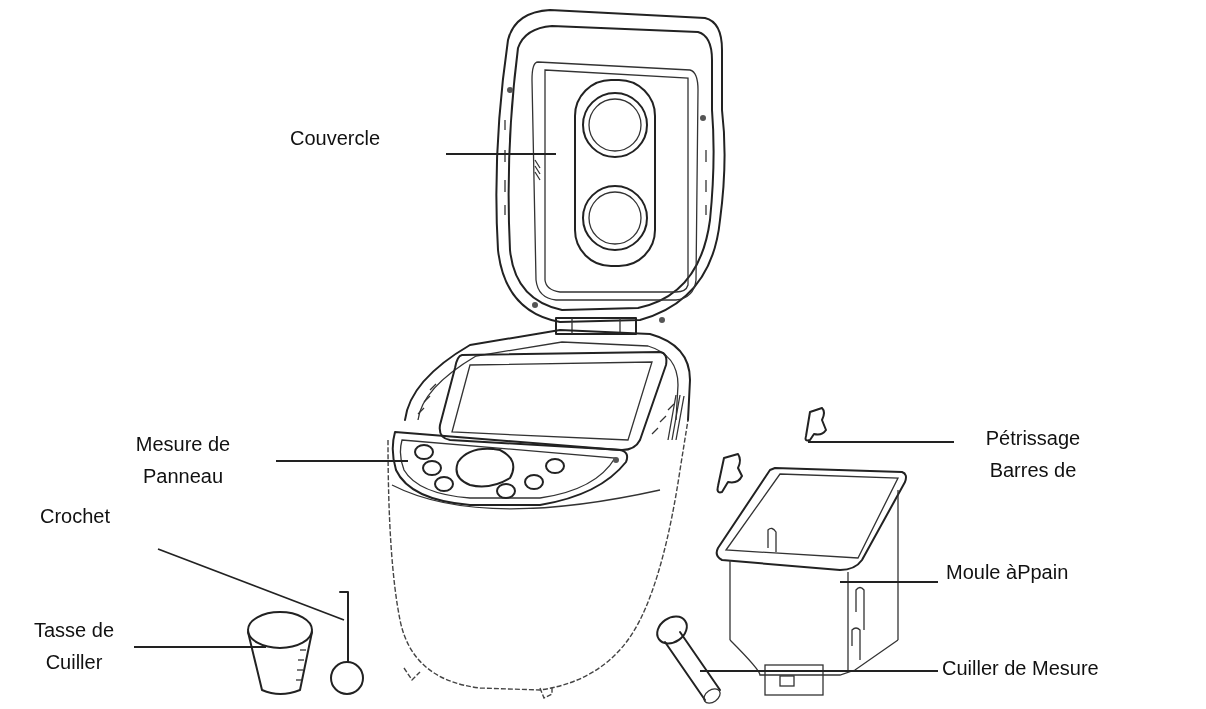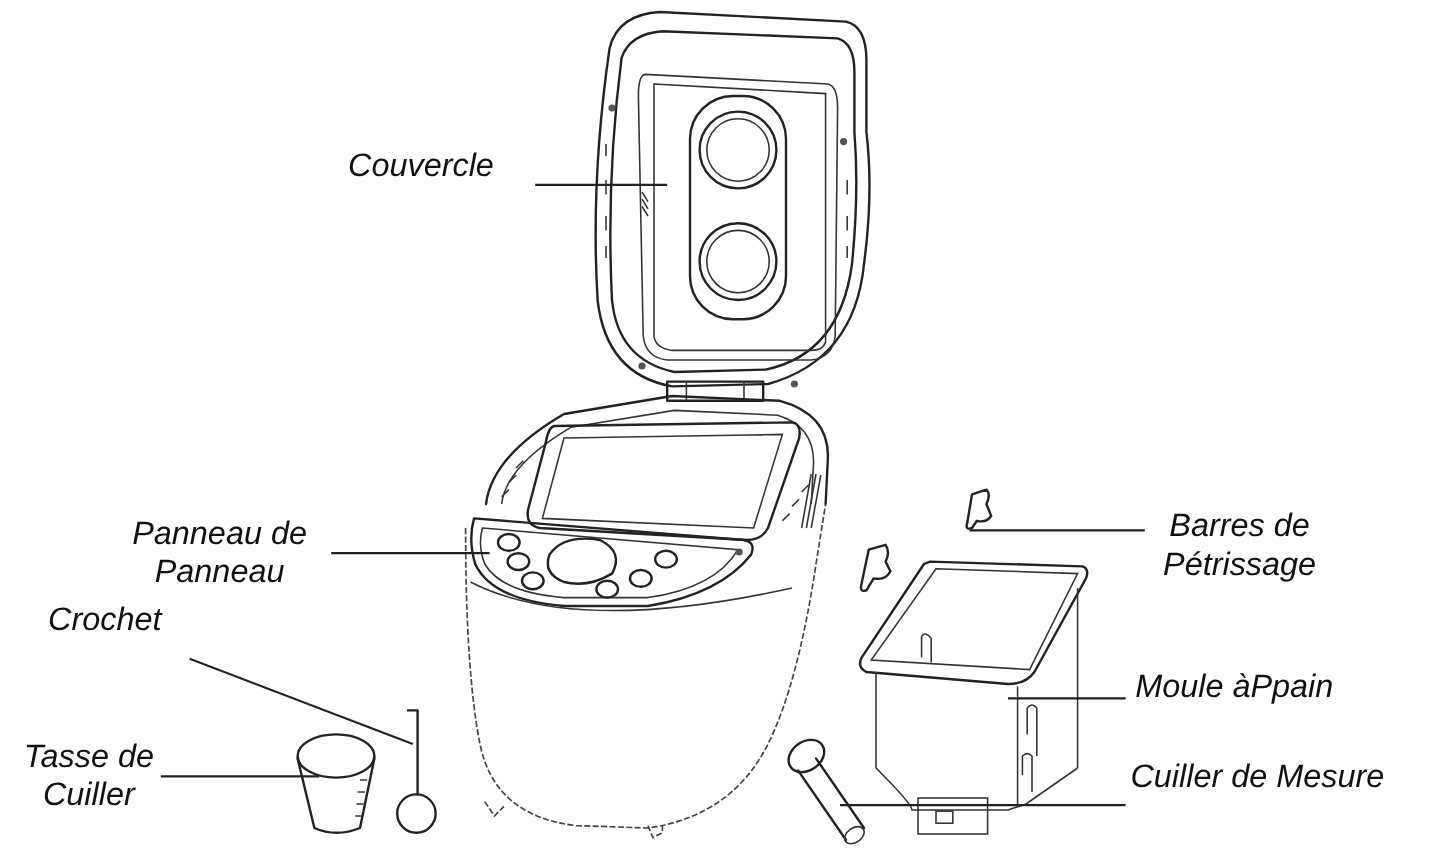--- a/index.html
+++ b/index.html
@@ -1,19 +1,19 @@
 <!DOCTYPE html>
 <html><head>
 <meta charset="utf-8">
 <style>
   html, body { margin:0; padding:0; background:#ffffff; }
   body { width:1206px; height:709px; position:relative; overflow:hidden;
          font-family:"Liberation Sans", sans-serif; color:#111; }
   #diagram { position:absolute; left:0; top:0; width:1206px; height:709px; }
-  .lbl { position:absolute; font-size:27px; line-height:32px; color:#111; white-space:nowrap;font-style:italic; }
+  .lbl { position:absolute; font-size:20px; line-height:32px; color:#111; white-space:nowrap; }
   .lbl.center { text-align:center; }
   svg .k { fill:none; stroke:#222; stroke-width:2; stroke-linejoin:round; stroke-linecap:round; }
   svg .t { fill:none; stroke:#333; stroke-width:1.3; }
   svg .d { fill:none; stroke:#444; stroke-width:1.4; stroke-dasharray:5 2; }
   svg .lead { stroke:#222; stroke-width:1.8; }
   svg .dot { fill:#555; }
 </style>
 </head>
 <body>
 
@@ -125,32 +125,32 @@
   <line class="lead" x1="158" y1="549" x2="344" y2="620"></line>
   <line class="lead" x1="134" y1="647" x2="266" y2="647"></line>
   <line class="lead" x1="808" y1="442" x2="954" y2="442"></line>
   <line class="lead" x1="840" y1="582" x2="938" y2="582"></line>
   <line class="lead" x1="700" y1="671" x2="938" y2="671"></line>
 </svg>
 
 <div class="lbl" style="left:290px; top:122px;">Couvercle</div>
 
 <div class="lbl center" style="left:88px; top:428px; width:190px;">
-  <div>Panneau de</div>
+  <div>Mesure de</div>
   <div>Panneau</div>
 </div>
 
 <div class="lbl" style="left:40px; top:500px;">Crochet</div>
 
 <div class="lbl center" style="left:6px; top:614px; width:136px;text-align:center;">
   <div>Tasse de</div>
   <div>Cuiller</div>
 </div>
 
 <div class="lbl center" style="left:948px; top:422px; width:170px;">
+  <div>Pétrissage</div>
   <div>Barres de</div>
-  <div>Pétrissage</div>
 </div>
 
 <div class="lbl" style="left:946px; top:556px;">Moule àPpain</div>
 
-<div class="lbl" style="left:942px; top:631px;">Cuiller de Mesure</div>
+<div class="lbl" style="left:942px; top:652px;">Cuiller de Mesure</div>
 </div>
 
 </body></html>

